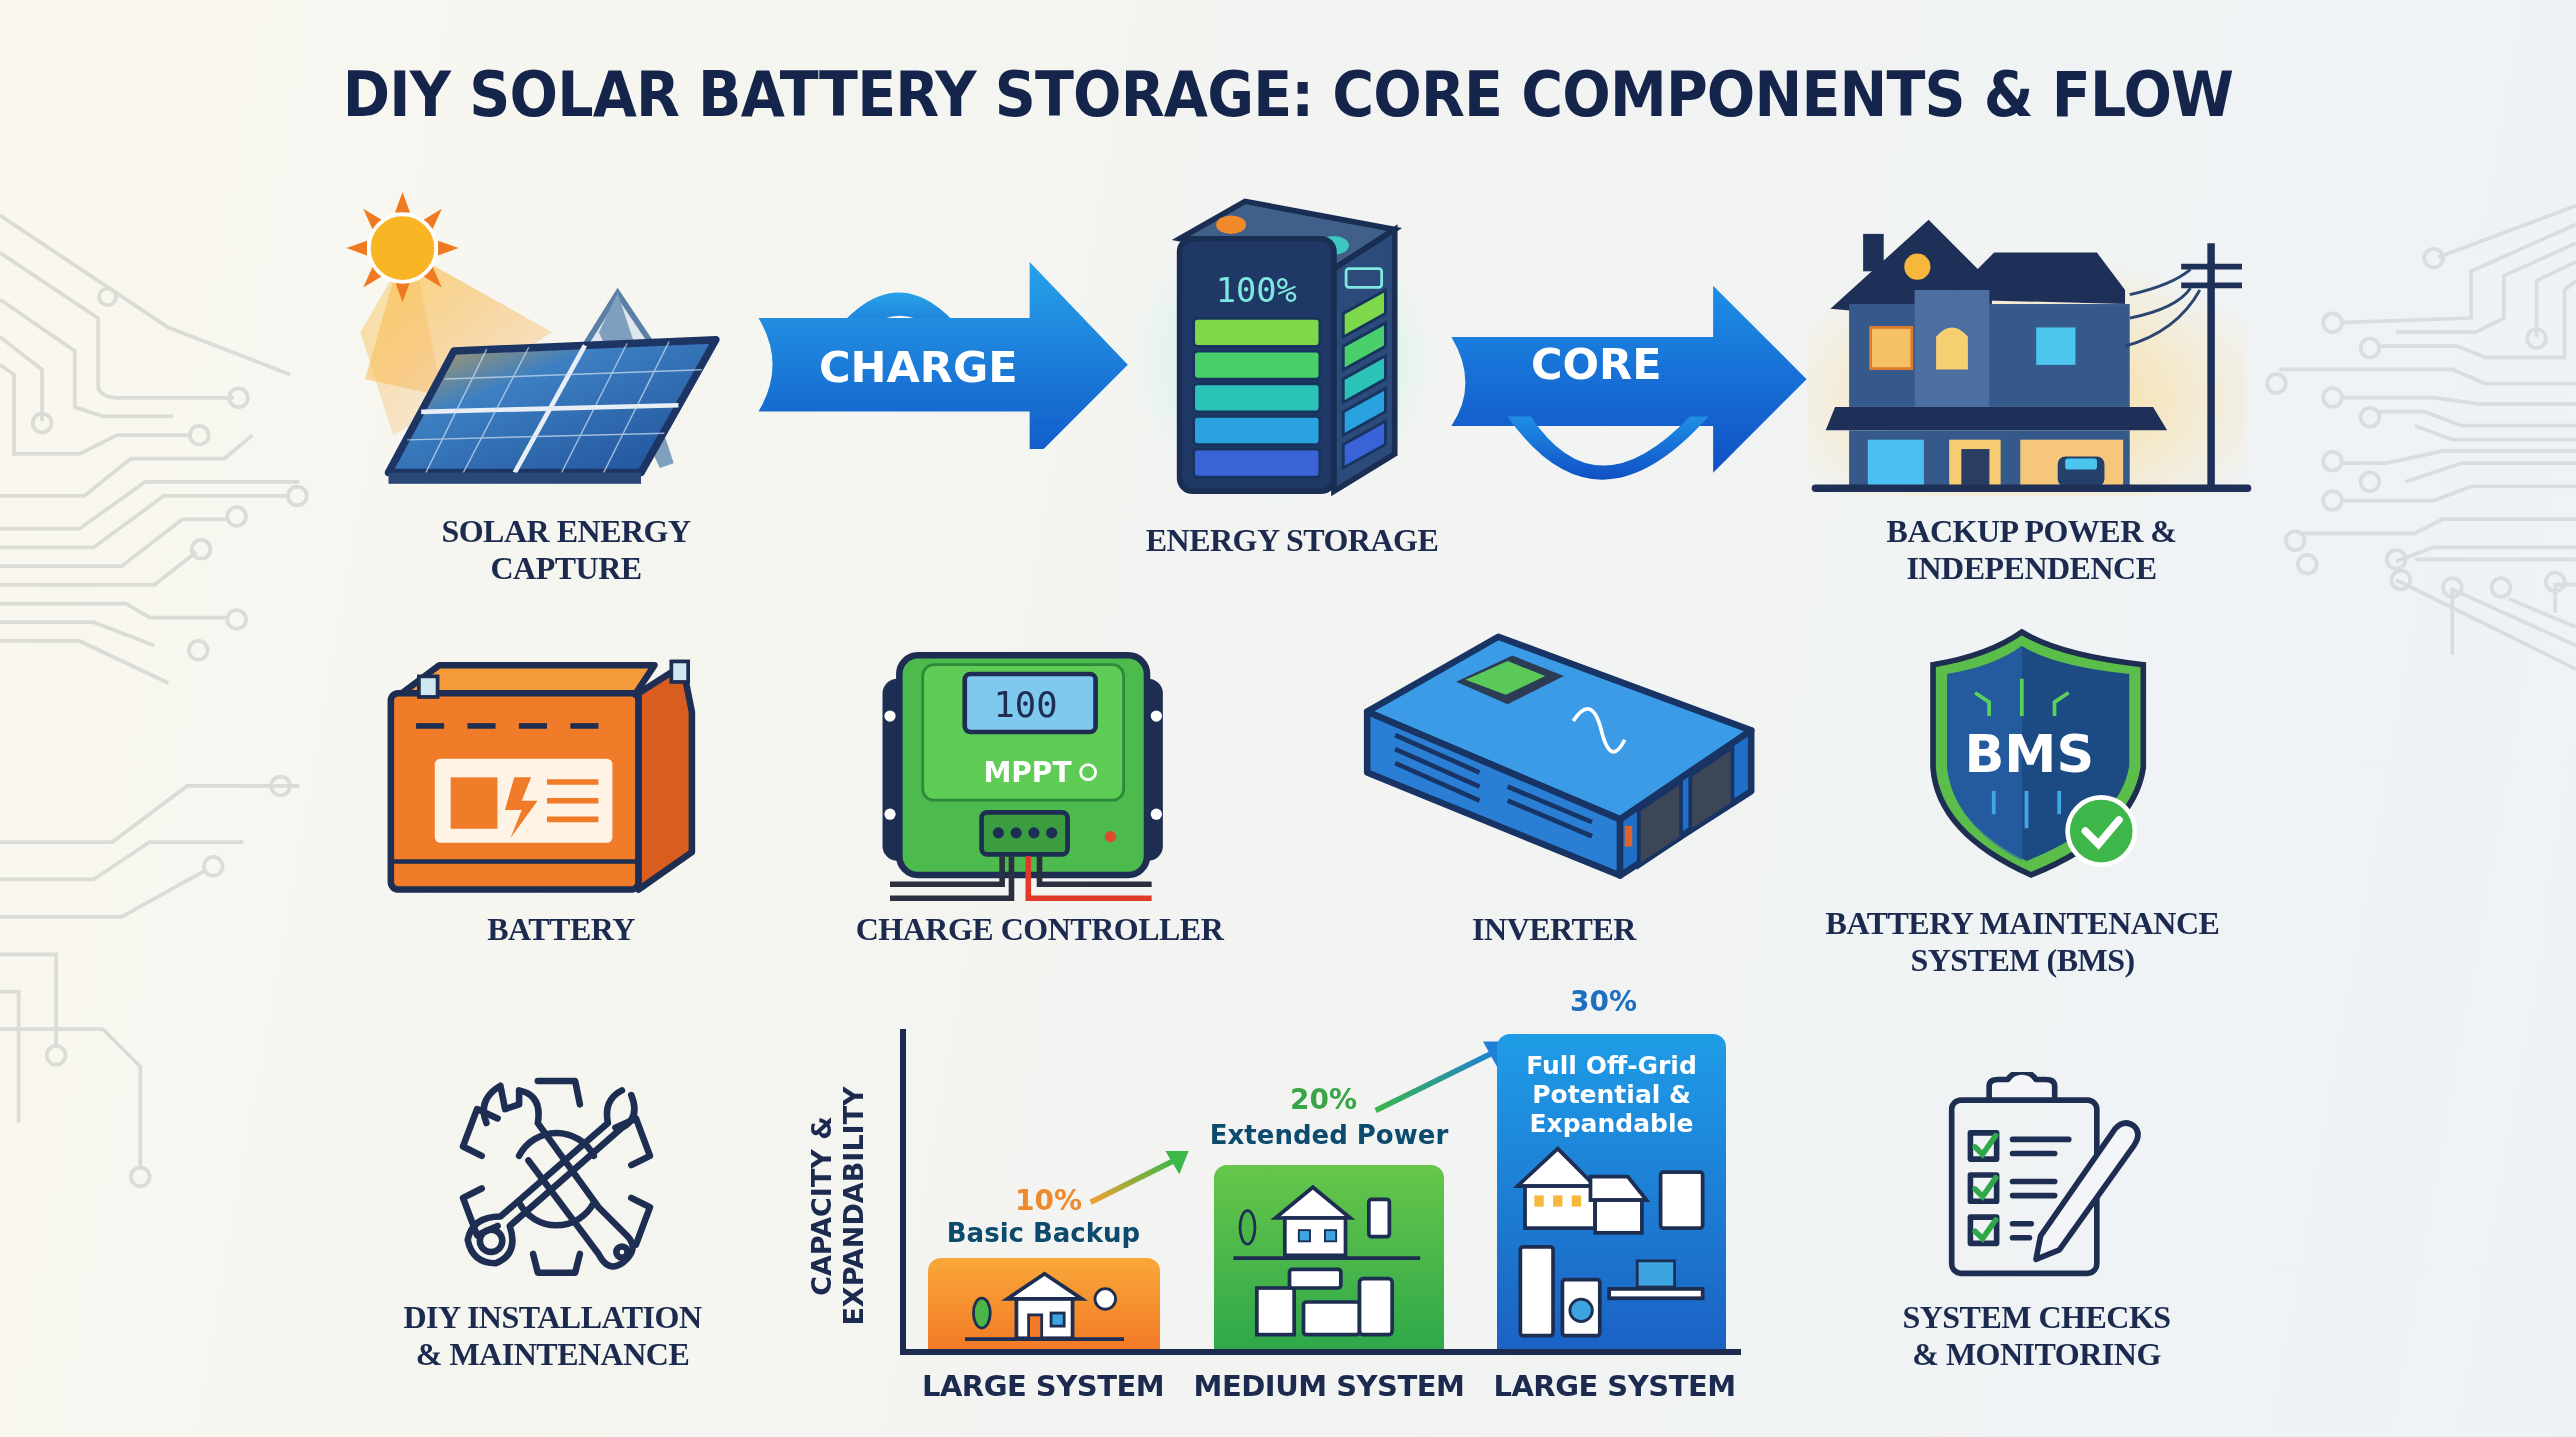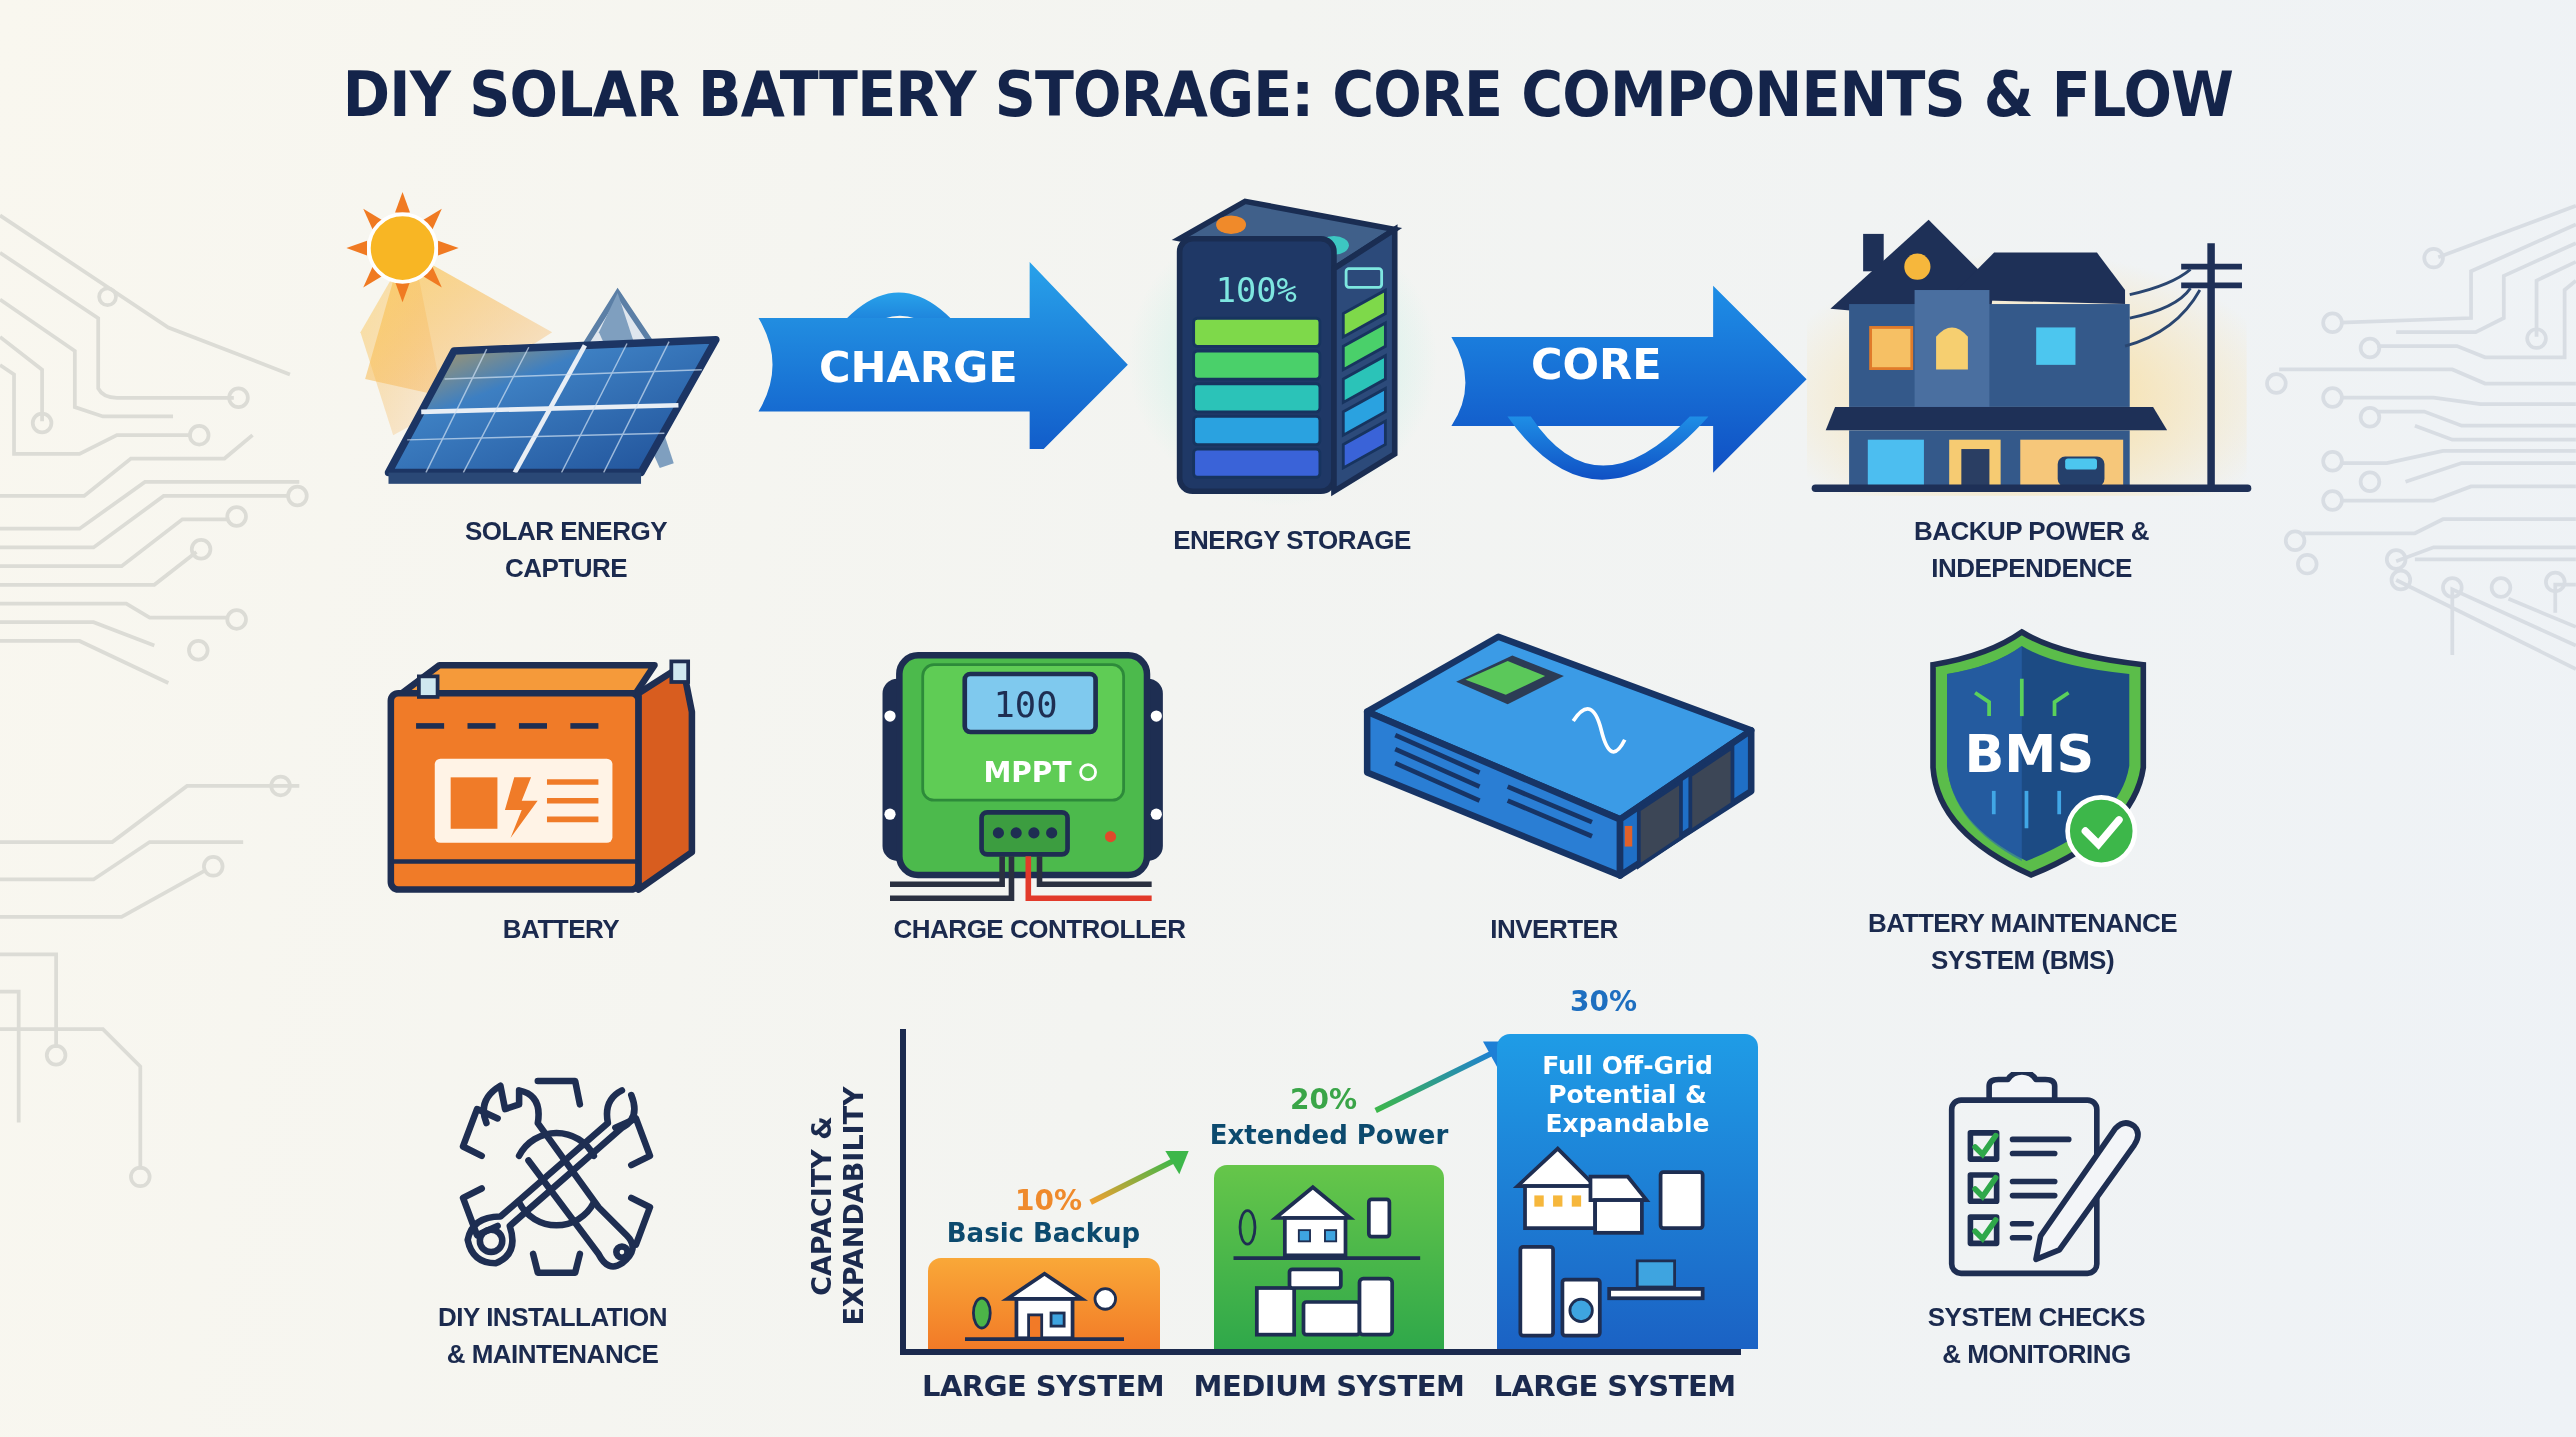--- a/index.html
+++ b/index.html
@@ -11,23 +11,23 @@
     color:#1b2a4e;
   }
   .abs{position:absolute}
   .title{
     position:absolute;left:0;top:58px;width:2576px;text-align:center;
     font-family:"DejaVu Sans",sans-serif;font-weight:bold;font-size:62px;
     letter-spacing:-0.9px;color:#14244a;
     transform:scaleX(0.92);
   }
   .label{
-    position:absolute;text-align:center;font-weight:bold;font-size:26px;
+    position:absolute;text-align:center;font-weight:bold;font-size:32px;
     color:#1b2a4e;line-height:37px;letter-spacing:-0.5px;
-    font-family:Liberation Sans, sans-serif;
+    font-family:Liberation Serif, serif;
   }
   .arrow-text{
     position:absolute;color:#fff;font-weight:bold;font-size:43px;
     font-family:"DejaVu Sans",sans-serif;letter-spacing:0px;
   }
   .bar-caption{position:absolute;text-align:center;font-weight:bold;font-size:26px;color:#0c4a6e;font-family:"DejaVu Sans",sans-serif}
   .pct{position:absolute;font-weight:bold;font-size:28px;font-family:"DejaVu Sans",sans-serif}
   .xlabel{position:absolute;text-align:center;font-weight:bold;font-size:29px;color:#1b2a4e;font-family:"DejaVu Sans",sans-serif;letter-spacing:-0.5px}
   .bar{position:absolute;border-radius:13px 13px 0 0}
   .ylabel{
@@ -447,21 +447,21 @@
     <defs>
         <linearGradient id="ga2" x1="0" y1="1" x2="1" y2="0">
           <stop offset="0" stop-color="#3db74a"></stop>
           <stop offset="1" stop-color="#1e7fd6"></stop>
         </linearGradient>
       </defs>
     <line x1="10" y1="82" x2="140" y2="18" stroke="url(#ga2)" stroke-width="6"></line>
     <polygon points="155,8 125,8 140,35" fill="#1e7fd6"></polygon>
   </svg>
 
-  <div class="bar" style="left:711px;top:61px;width:261px;height:315px;background:linear-gradient(#1f9ce6,#1b62c4)">
+  <div class="bar" style="left:711px;top:61px;width:229px;height:315px;background:linear-gradient(#1f9ce6,#1b62c4)">
     <div class="bar-inner-text" style="top:17px">
       <div>Full Off-Grid</div>
       <div>Potential &amp;</div>
       <div>Expandable</div>
     </div>
     <svg style="position:absolute;left:9.4px;top:110px" width="211" height="201" viewBox="0 0 225 215">
       <g stroke="#1e2e52" stroke-width="4" fill="#fff">
         <polygon points="12,45 55,5 95,45"></polygon>
           <rect x="20" y="45" width="75" height="45"></rect>
         <polygon points="90,35 130,35 150,60 90,60"></polygon>

